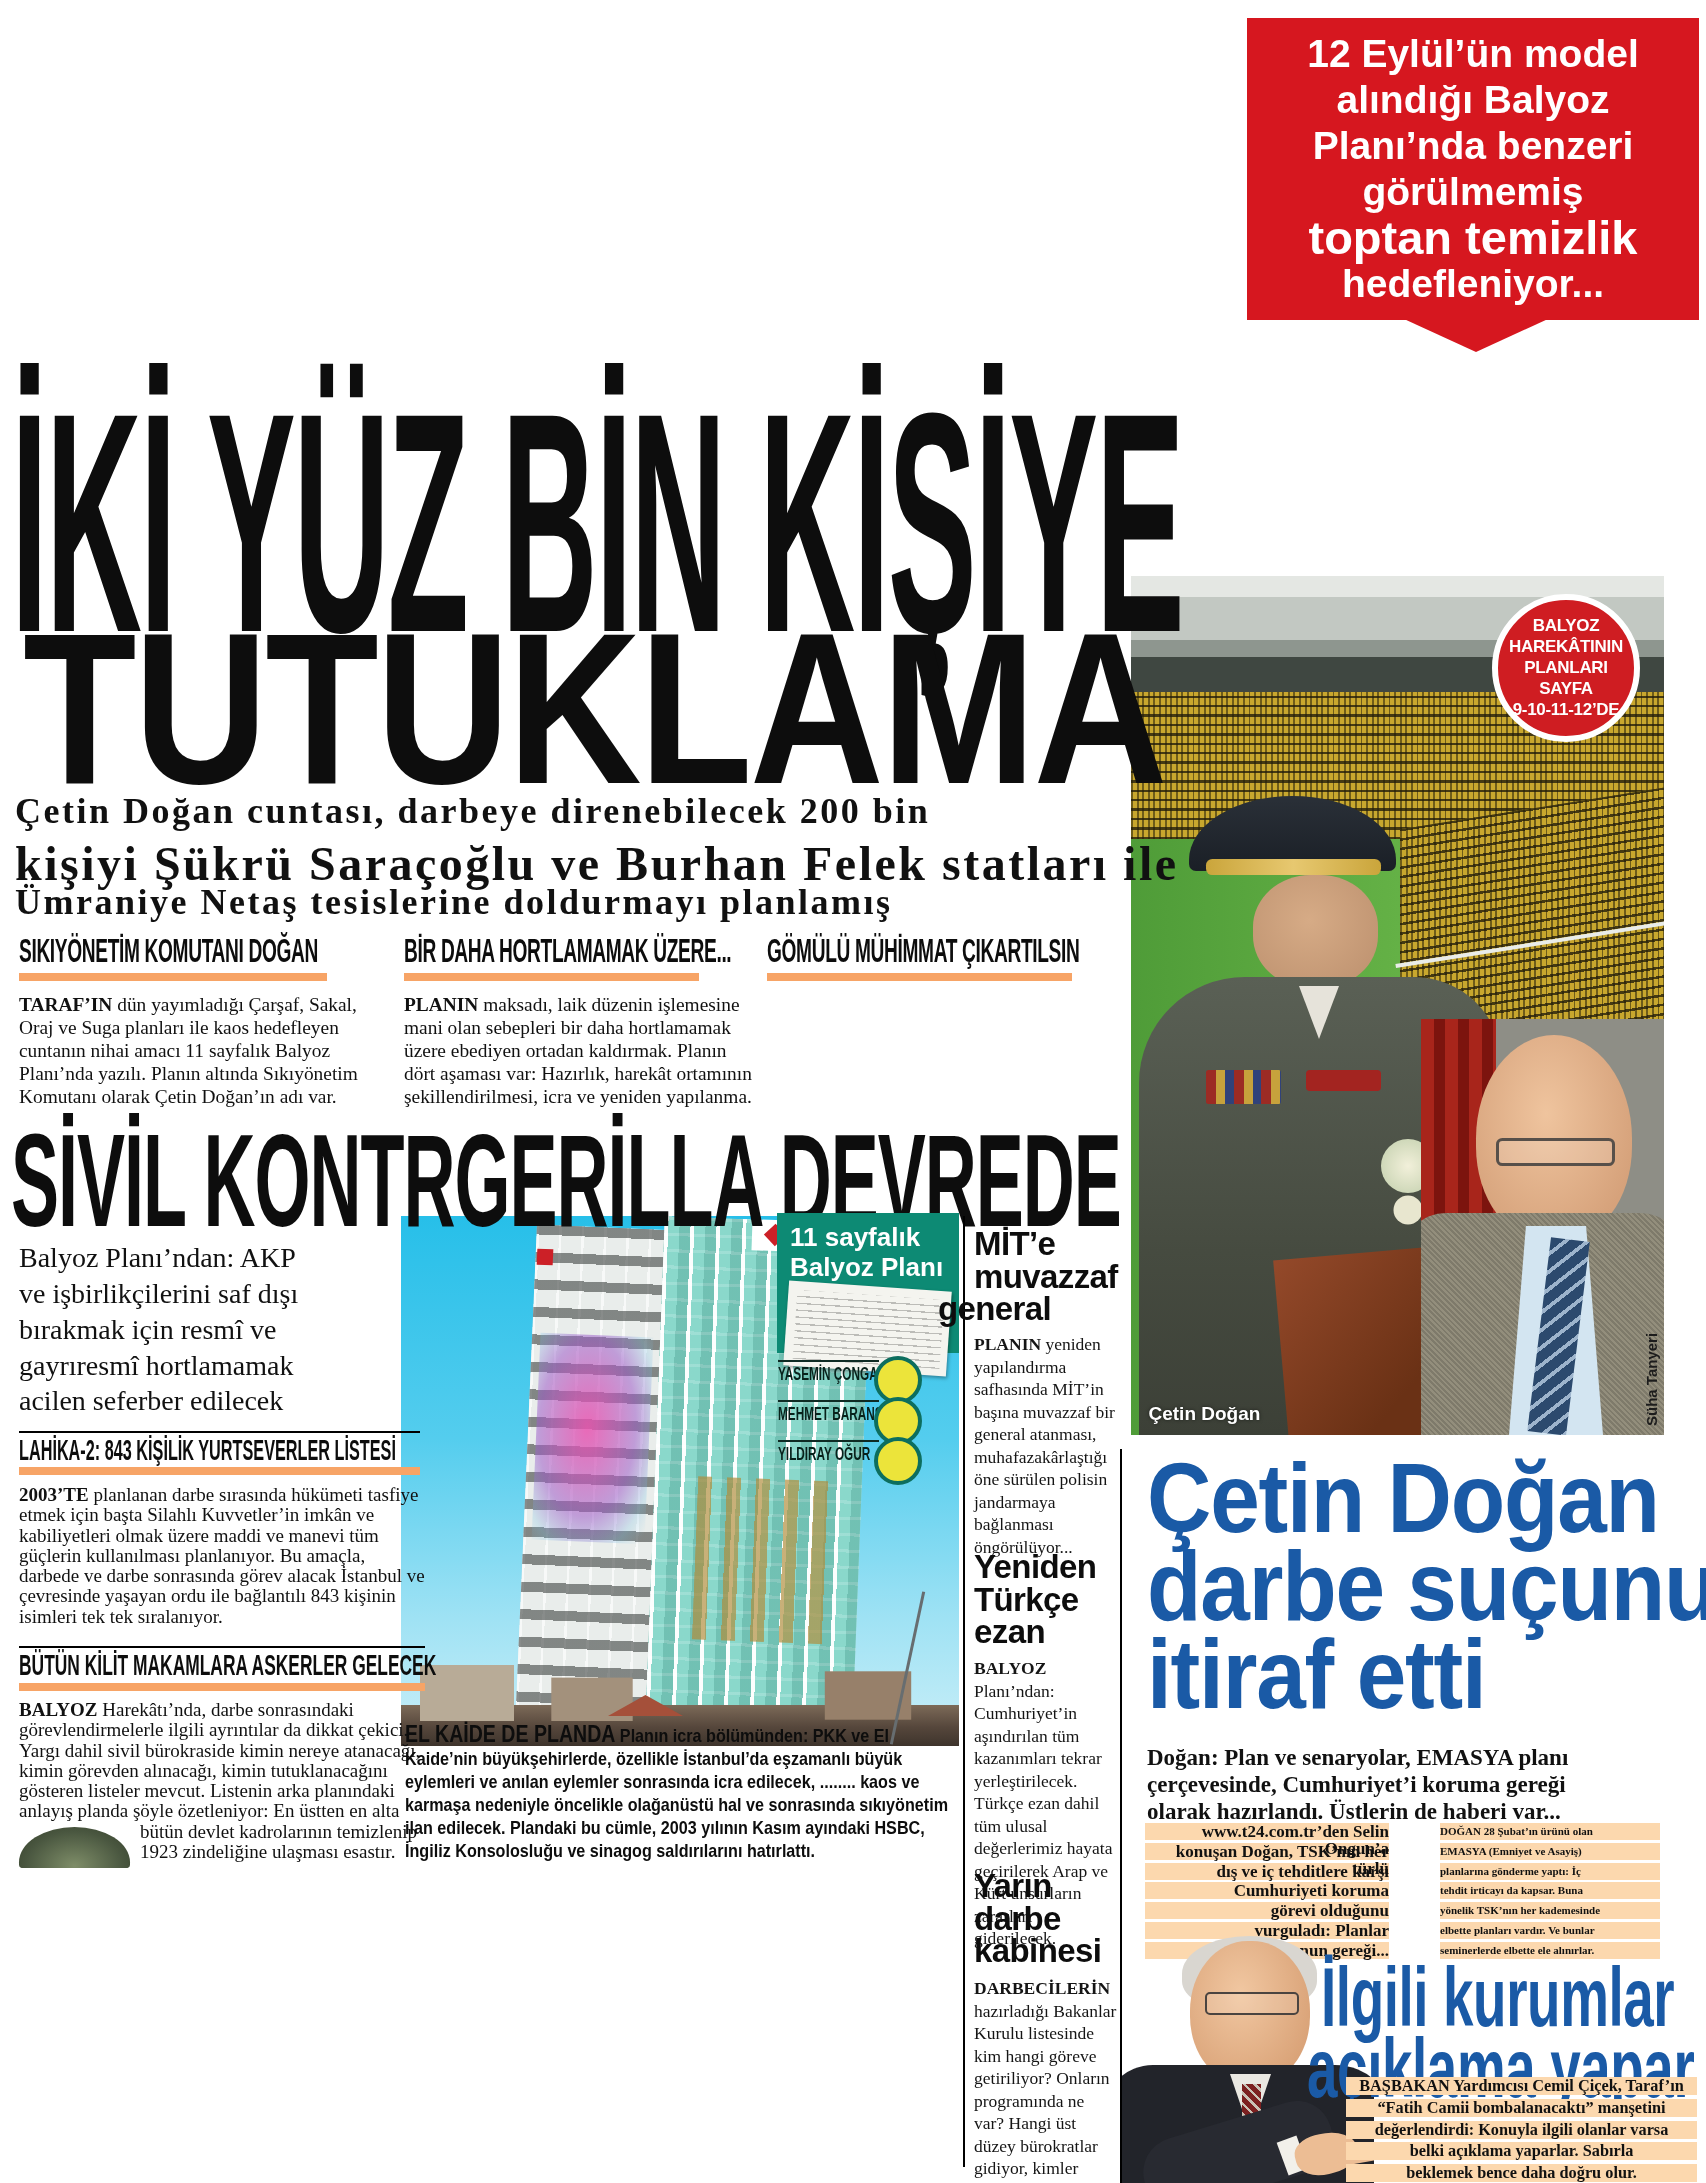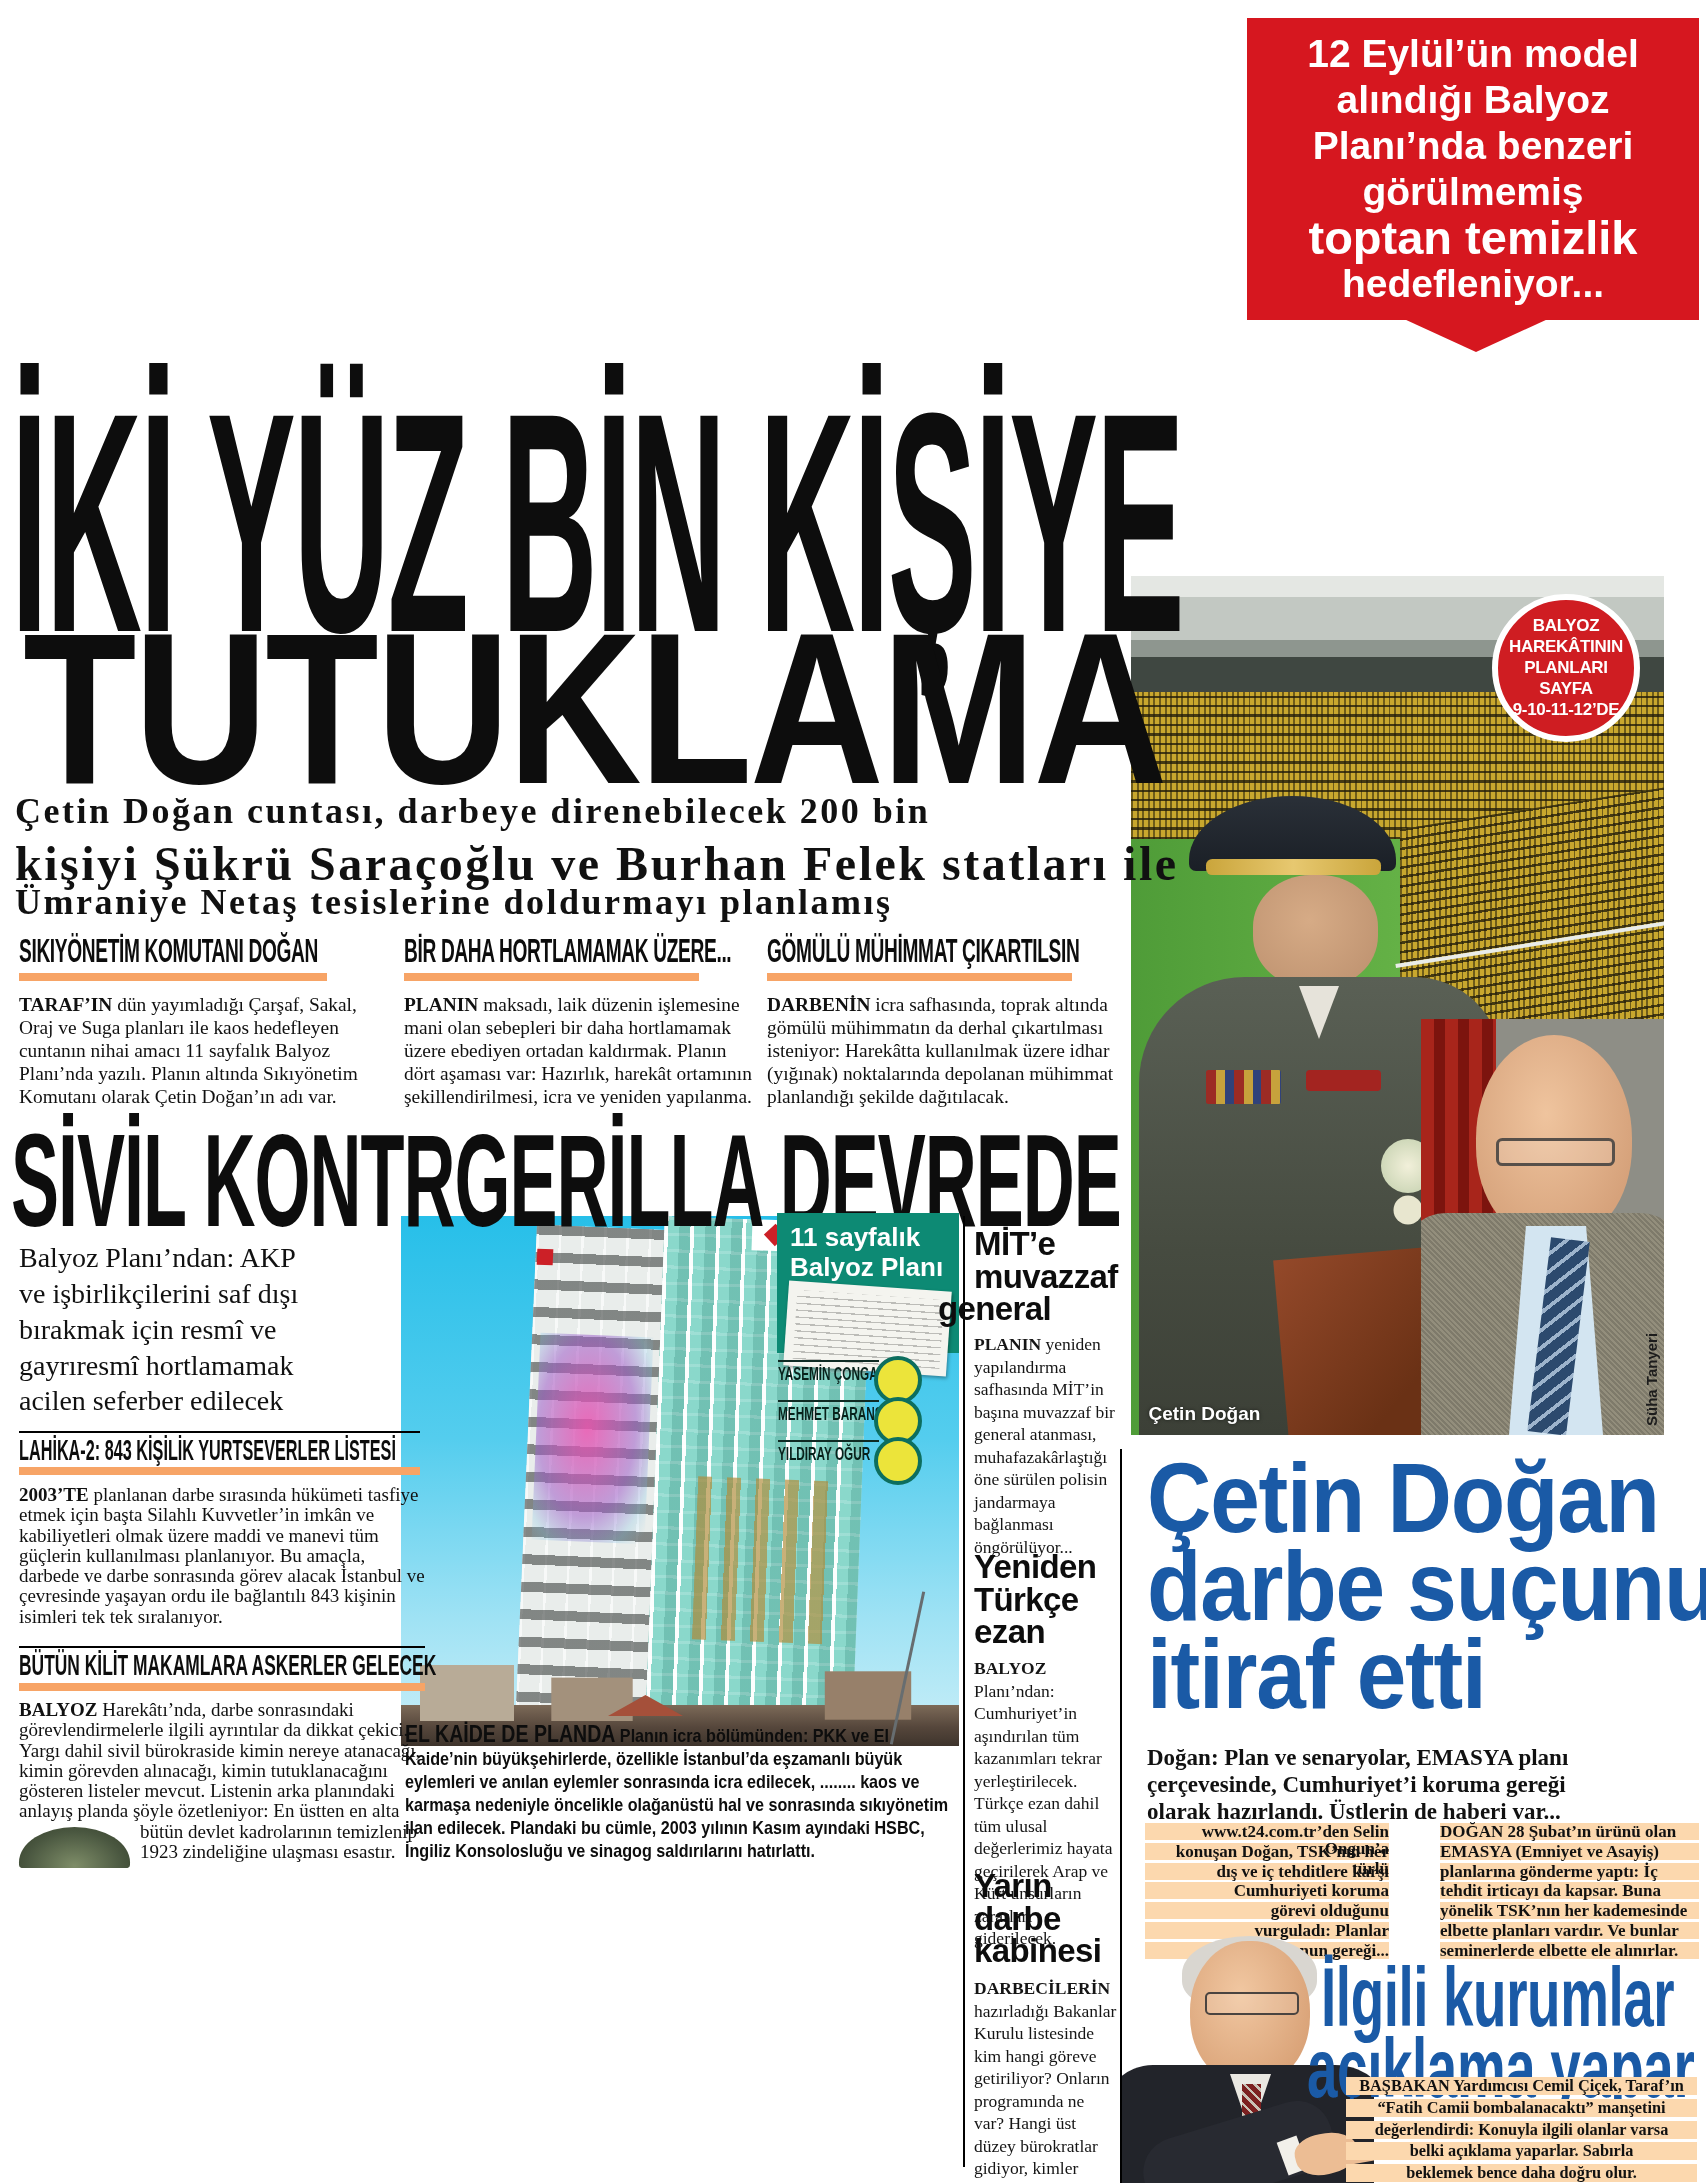--- a/index.html
+++ b/index.html
@@ -154,23 +154,20 @@
   <div class="abs brief" style="left:404px;top:934px;width:358px">
     <span class="cx sansb kicker" style="font-size:33px;transform:scaleX(0.58)">BİR DAHA HORTLAMAMAK ÜZERE...</span>
     <div class="obar" style="width:295px"></div>
     <p class="serif">
       <span class="lead serifb">PLANIN</span><span> maksadı, laik düzenin işlemesine mani olan sebepleri bir daha hortlamamak üzere ebediyen ortadan kaldırmak. Planın dört aşaması var: Hazırlık, harekât ortamının şekillendirilmesi, icra ve yeniden yapılanma.</span>
     </p>
   </div>
   <div class="abs brief" style="left:767px;top:934px;width:363px">
     <span class="cx sansb kicker" style="font-size:33px;transform:scaleX(0.58)">GÖMÜLÜ MÜHİMMAT ÇIKARTILSIN</span>
     <div class="obar" style="width:305px"></div>
-    <p class="serif">
-      <span class="lead serifb">DARBENİN</span><span> icra safhasında, toprak altında gömülü mühimmatın da derhal çıkartılması isteniyor: Harekâtta kullanılmak üzere idhar (yığınak) noktalarında depolanan mühimmat planlandığı şekilde dağıtılacak.</span>
-    </p>
   </div>
 
   <div class="abs" style="left:11.3px;top:1115px;line-height:1">
     <span class="cx sansb" style="font-size:131px;transform:scaleX(0.55);letter-spacing:-1.9px">SİVİL KONTRGERİLLA DEVREDE</span>
   </div>
 
   <div class="abs serif" style="left:19px;top:1242px;font-size:28px">Balyoz Planı’ndan: AKP</div>
   <div class="abs serif" style="left:19px;top:1278px;font-size:28px">ve işbirlikçilerini saf dışı</div>
   <div class="abs serif" style="left:19px;top:1314px;font-size:28px">bırakmak için resmî ve</div>
   <div class="abs serif" style="left:19px;top:1350px;font-size:28px">gayrıresmî hortlamamak</div>
@@ -270,21 +267,21 @@
 
   <div class="abs serifb right" style="left:1145px;top:1823px;width:244px;font-size:17px">
     <span class="peach"><b>www.t24.com.tr’den</b><span> Selin Ongun’a</span></span>
     <span class="peach">konuşan Doğan, TSK’nın her türlü</span>
     <span class="peach">dış ve iç tehditlere karşı</span>
     <span class="peach">Cumhuriyeti koruma</span>
     <span class="peach">görevi olduğunu</span>
     <span class="peach">vurguladı: Planlar</span>
     <span class="peach">bunun gereği...</span>
   </div>
-  <div class="abs serifb" style="left:1440px;top:1823px;width:259px;font-size:17px">
+  <div class="abs serifb" style="left:1440px;top:1823px;width:220px;font-size:11px">
     <span class="peach"><b>DOĞAN</b><span> 28 Şubat’ın ürünü olan</span></span>
     <span class="peach">EMASYA (Emniyet ve Asayiş)</span>
     <span class="peach">planlarına gönderme yaptı: İç</span>
     <span class="peach">tehdit irticayı da kapsar. Buna</span>
     <span class="peach">yönelik TSK’nın her kademesinde</span>
     <span class="peach">elbette planları vardır. Ve bunlar</span>
     <span class="peach">seminerlerde elbette ele alınırlar.</span>
   </div>
 
   <div class="abs" style="left:1122px;top:1931px;width:252px;height:252px;overflow:hidden">

